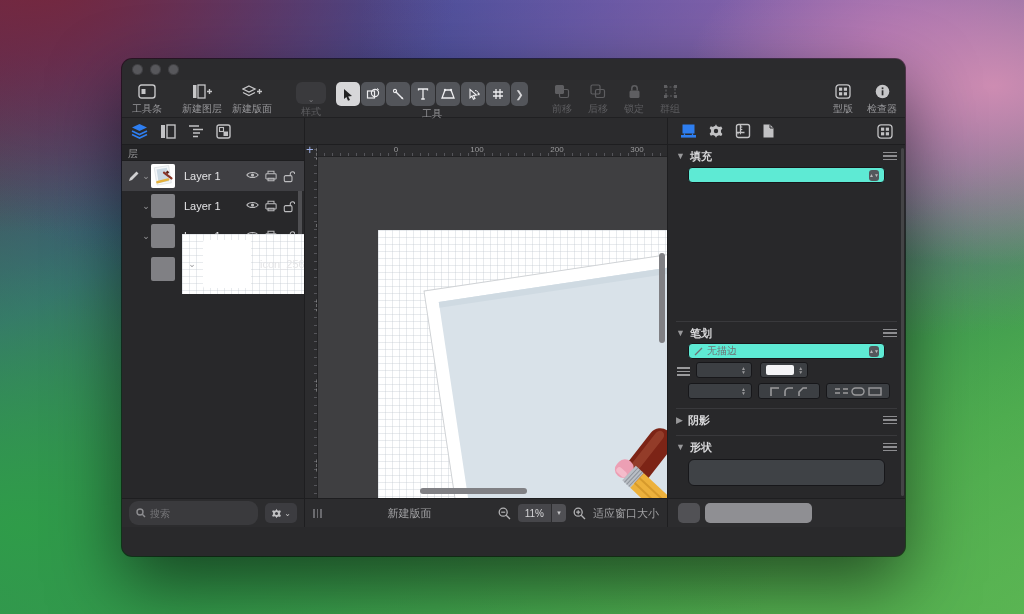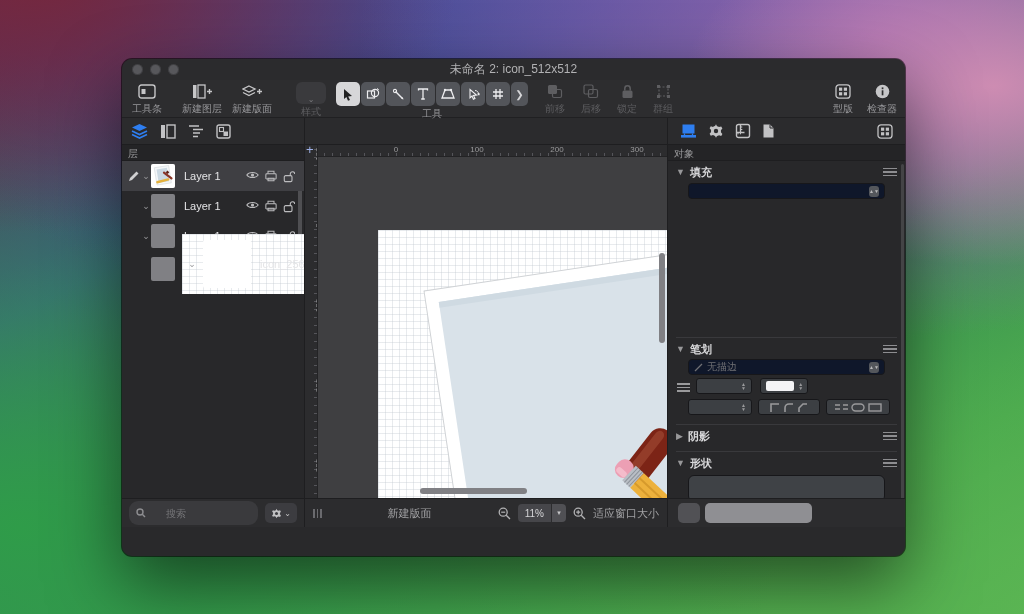--- a/index.html
+++ b/index.html
@@ -68,21 +68,21 @@
   .lrow .name{ margin-left:9px; font-size:11px; white-space:nowrap; }
   .lrow.layer{ height:30px; padding-left:19px; }
   .lrow.selgroup{ background:#3f3f43; }
   .lrow .editpencil{ position:absolute; left:6px; color:#d0d0d2; display:flex; }
   .lrow .rowicons{ position:absolute; right:9px; display:flex; gap:6px; color:#bcbcbe; }
   .lrow.child{ height:26px; padding-left:48px; }
   .lrow .thumb14{ width:13px; height:15px; background:#fff; border-radius:1px; overflow:hidden; }
   .lscroll{ position:absolute; right:2px; top:3px; width:4px; height:86px; border-radius:2px; background:#5c5c60; opacity:.75; }
   
   .bottombar{ height:29px; border-top:1px solid #1e1e20; background:#2c2c2e; display:flex; align-items:center; }
-  .searchbox{ flex:1; margin:0 7px; height:18px; background:#3a3a3d; border-radius:9px; display:flex; align-items:center; padding:12px 7px; gap:20px; }
+  .searchbox{ flex:1; margin:0 7px; height:18px; background:#3a3a3d; border-radius:9px; display:flex; align-items:center; padding:12px 7px; gap:4px; }
   .searchbox input{ background:transparent; border:none; outline:none; color:#cfcfd1; font-size:10px; width:100%; font-family:inherit; }
   .searchbox input::placeholder{ color:#767679; }
   .gearbtn{ width:32px; height:20px; margin-right:7px; background:#3c3c40; border-radius:5px; display:flex; align-items:center; justify-content:center; gap:2px; color:#c2c2c4; font-size:8px; }
   
   .ruler-top{ position:absolute; left:13px; top:0; right:0; height:12px; background:#2c2c2e; border-bottom:1px solid #232325; overflow:hidden; }
   .ruler-left{ position:absolute; left:0; top:0; bottom:29px; width:13px; background:#2c2c2e; border-right:1px solid #232325; overflow:hidden; }
   .tick-h{ position:absolute; bottom:0; width:1px; height:3px; background:#55555a; }
   .tick-v{ position:absolute; right:0; height:1px; width:3px; background:#55555a; }
   .rlabel-h{ position:absolute; top:0px; font-size:8px; color:#9a9a9c; transform:translateX(-50%); }
   .rlabel-v{ position:absolute; left:1px; font-size:8px; color:#9a9a9c; transform:rotate(-90deg); transform-origin:center; width:24px; text-align:center; }
@@ -104,21 +104,21 @@
   .drag-handle i{ width:1.5px; height:9px; background:#6a6a6e; }
   .zoombox{ height:18px; background:#46464a; border-radius:4px 0 0 4px; display:flex; align-items:center; padding:0 7px; color:#d6d6d8; font-size:10px; }
   .zoomstep{ height:18px; width:14px; background:#505054; border-radius:0 4px 4px 0; margin-left:1px; display:flex; align-items:center; justify-content:center; color:#c6c6c8; font-size:7px; }
   .mag{ color:#b2b2b4; display:flex; }
   
   .rp-content{ flex:1; position:relative; overflow:hidden; font-size:11px; }
   .sec-head{ position:absolute; left:8px; right:8px; height:16px; display:flex; align-items:center; color:#d8d8da; font-weight:bold; }
   .sec-head .chev{ font-weight:normal; color:#98989a; font-size:9px; margin-right:5px; }
   .sec-head .menu{ margin-left:auto; color:#8d8d90; display:flex; flex-direction:column; gap:2px; }
   .sec-head .menu i{ width:14px; height:1.5px; background:#8d8d90; }
-  .dropdown{ position:absolute; left:20px; width:197px; height:16px; background:#0f172a; border:1px solid #17171a; border-radius:4px; display:flex; align-items:center; padding:0 5px; color:#cfcfd1; font-size:10px; }
+  .dropdown{ position:absolute; left:20px; width:197px; height:16px; background:#5eead4; border:1px solid #17171a; border-radius:4px; display:flex; align-items:center; padding:0 5px; color:#cfcfd1; font-size:10px; }
   .dropdown .cap{ margin-left:auto; width:10px; height:11px; background:#54575c; border-radius:3px; display:flex; flex-direction:column; align-items:center; justify-content:center; color:#b8b8ba; font-size:5px; line-height:4px; }
   .dropdown.dis{ color:#707074; }
   .divider{ position:absolute; left:8px; right:8px; height:1px; background:#39393c; }
   .fieldbox{ position:absolute; height:16px; background:#3c3f43; border:1px solid #17171a; border-radius:3px; display:flex; align-items:center; }
   .stepcap{ margin-left:auto; width:9px; display:flex; flex-direction:column; align-items:center; color:#9a9a9c; font-size:5px; line-height:4px; }
   .swatch{ width:30px; height:10px; background:#f4f4f6; border-radius:2px; margin:0 3px; }
   .sbtn{ height:16px; background:#3c3f43; border:1px solid #17171a; border-radius:3px; display:flex; align-items:center; justify-content:center; gap:3px; }
   .triple i{ display:block; width:13px; height:1.5px; background:#9a9a9c; margin:2px 0; }
   .rp-scroll{ position:absolute; right:1px; top:3px; width:3px; height:348px; background:#56565a; border-radius:2px; opacity:.6; }
   .rp-bottom{ height:29px; border-top:1px solid #1e1e20; background:#2c2c2e; display:flex; align-items:center; gap:5px; padding:0 10px; }
@@ -132,21 +132,20 @@
 <div class="wallpaper"></div>
 
 <div class="window">
 
   <div class="titlebar">
     <div class="traffic">
       <span class="tl"></span>
       <span class="tl"></span>
       <span class="tl"></span>
     </div>
-    <div class="title">未命名 2: icon_512x512</div>
   </div>
 
   <div class="toolbar">
     <div class="tb-item">
       <span class="ic">
         <svg width="18" height="15" viewBox="0 0 18 15">
             <rect x="1" y="1" width="16" height="13" rx="2.5" fill="none" stroke="currentColor" stroke-width="1.4"></rect>
             <rect x="3.5" y="5" width="4" height="5" fill="currentColor"></rect>
           </svg>
       </span>
@@ -218,21 +217,21 @@
         </span>
         <span class="toolbtn">
           <svg width="12" height="12" viewBox="0 0 12 12">
               <path d="M4 1v10M8 1v10M1 4h10M1 8h10" stroke="currentColor" stroke-width="1.3"></path>
             </svg>
         </span>
         <span class="toolbtn more">❯</span>
       </div>
       <span class="lb">工具</span>
     </div>
-    <div class="tb-item disabled" style="margin-left:17px">
+    <div class="tb-item disabled" style="margin-left:24px">
       <span class="ic">
         <svg width="16" height="15" viewBox="0 0 16 15">
             <rect x="1" y="1" width="9" height="9" rx="1.5" fill="currentColor"></rect>
             <rect x="5.5" y="5.5" width="9" height="8" rx="1.5" fill="none" stroke="currentColor" stroke-width="1.2"></rect>
           </svg>
       </span>
       <span class="lb">前移</span>
     </div>
     <div class="tb-item disabled" style="margin-left:16px">
       <span class="ic">
@@ -662,21 +661,20 @@
               <circle cx="5.2" cy="5.2" r="4" fill="none" stroke="currentColor" stroke-width="1.3"></circle>
               <path d="M8.2 8.2 12 12" stroke="currentColor" stroke-width="1.3"></path>
               <path d="M3.2 5.2h4M5.2 3.2v4" stroke="currentColor" stroke-width="1.2"></path>
             </svg>
         </span>
         <span>适应窗口大小</span>
       </div>
     </div>
 
     <div class="col-right">
-      <div class="panel-header">对象</div>
       <div class="rp-content">
 
         <div class="sec-head" style="top:3px">
           <span class="chev">▼</span>
           <span>填充</span>
           <span class="menu">
               <i></i>
               <i></i>
               <i></i>
             </span>

